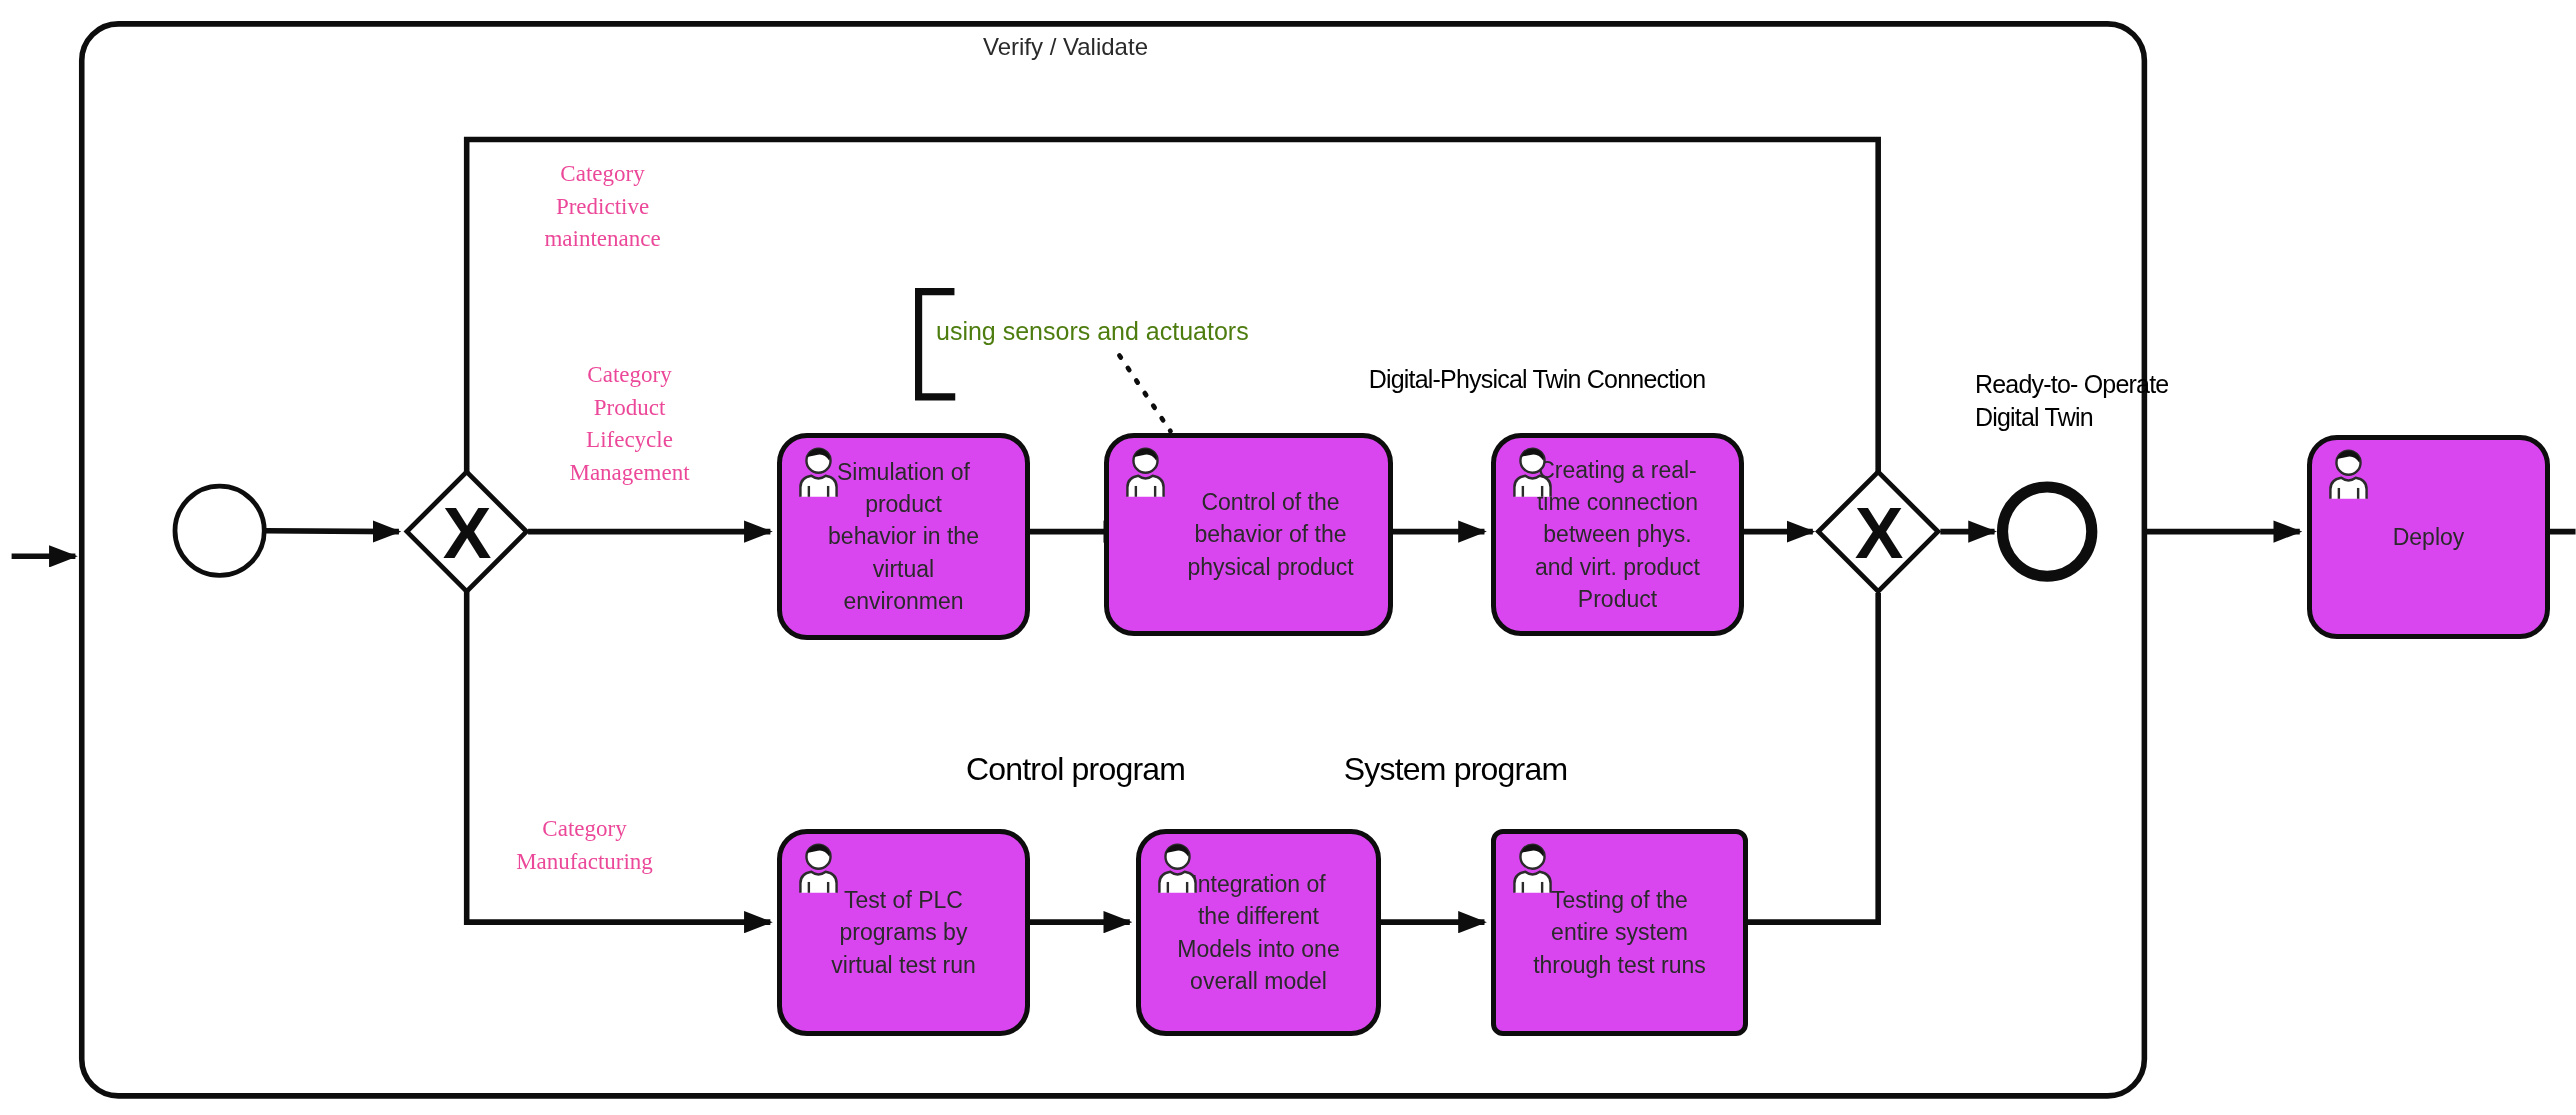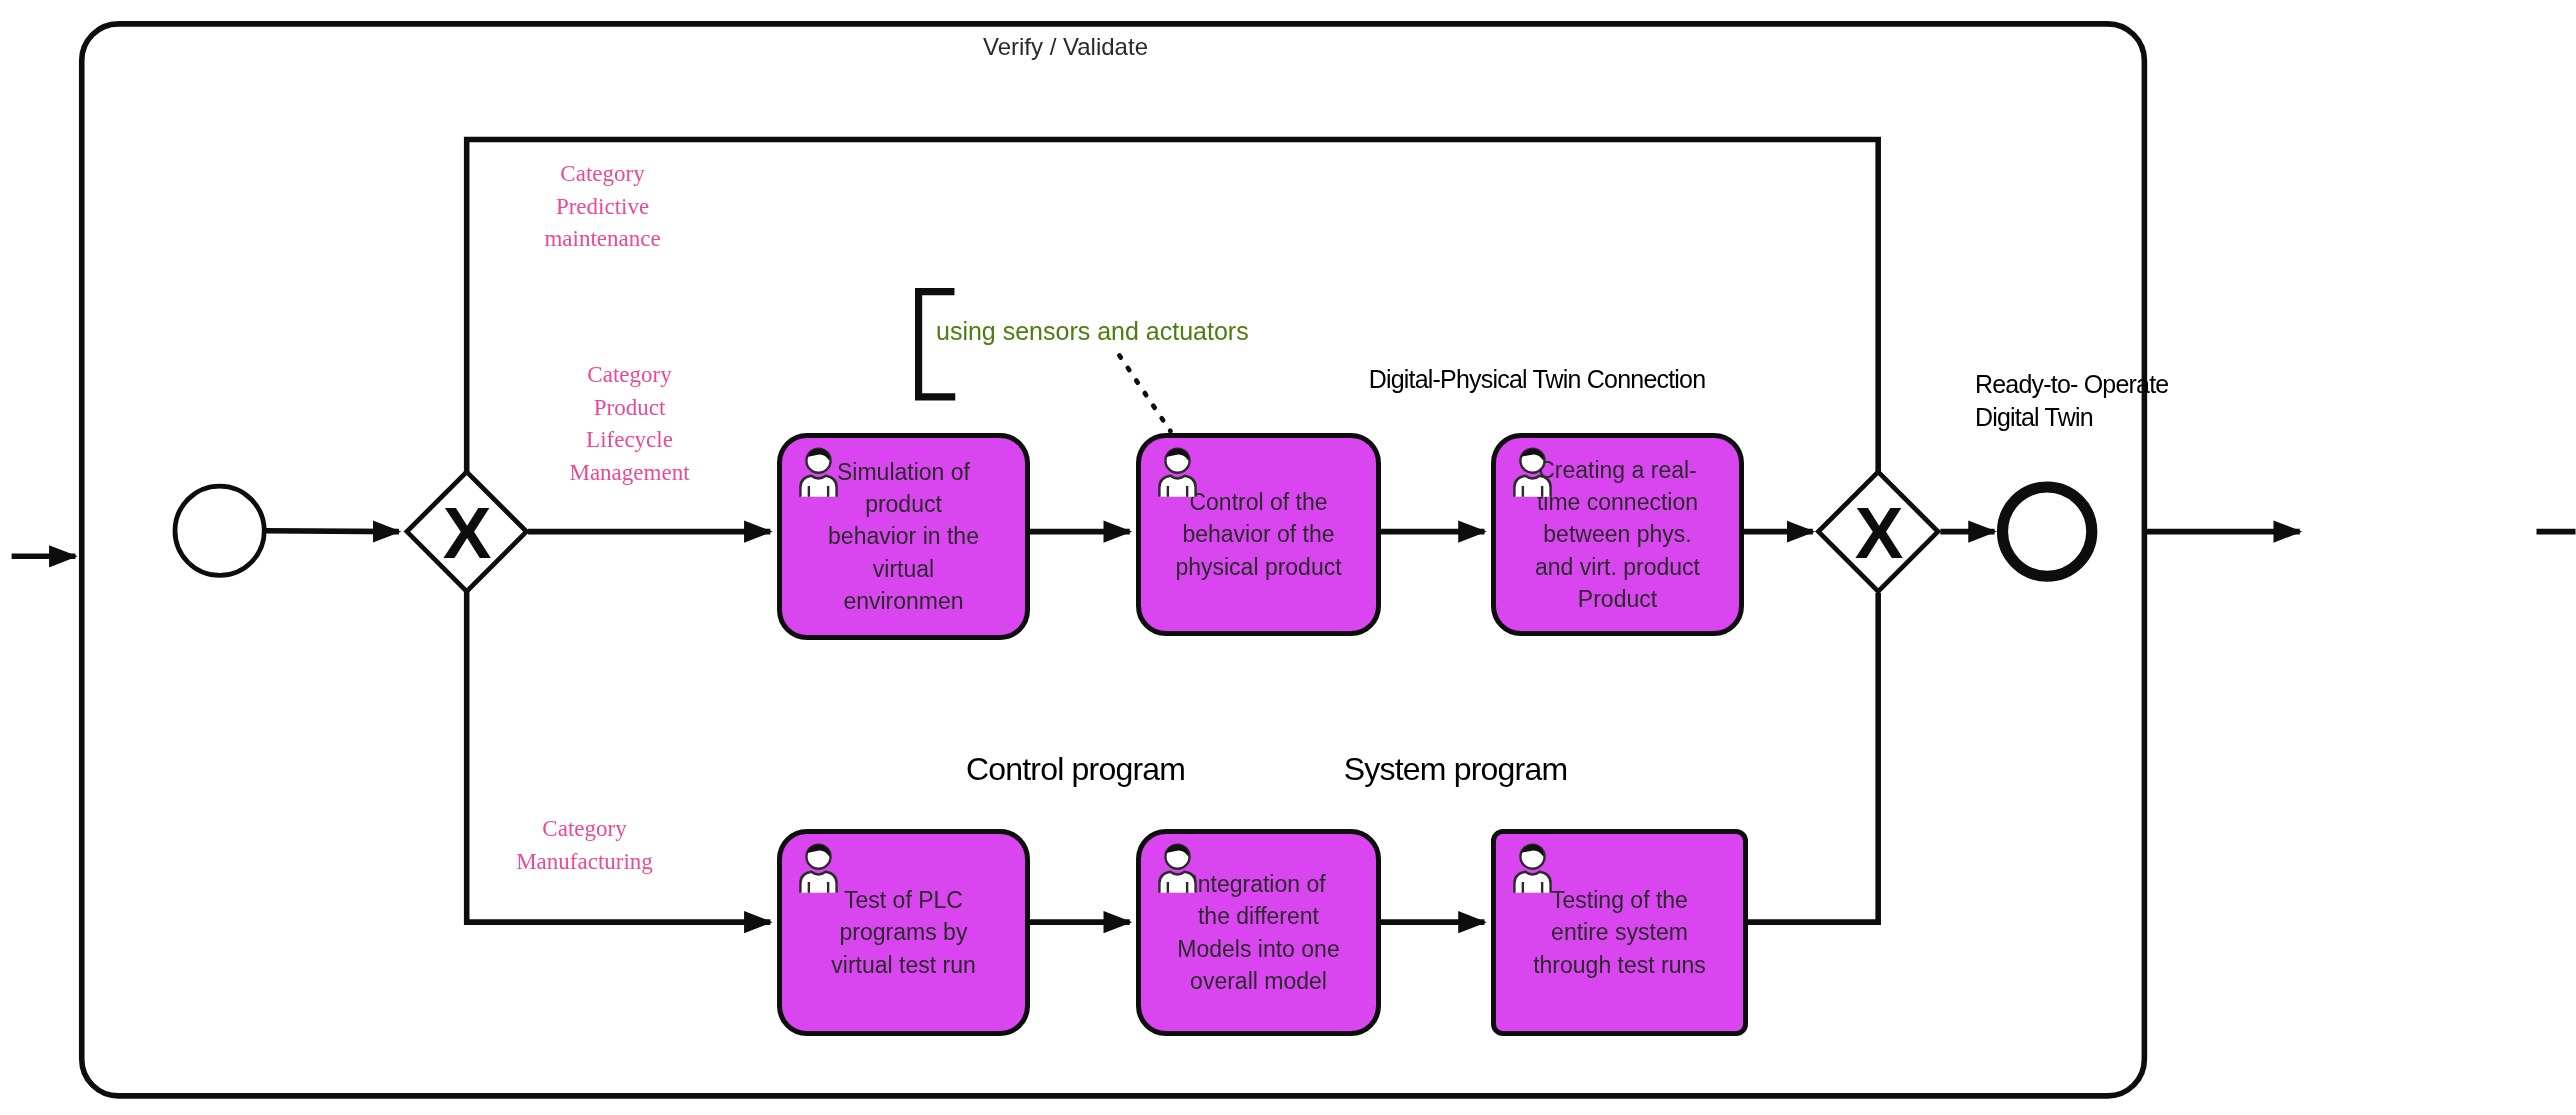--- a/index.html
+++ b/index.html
@@ -73,21 +73,21 @@
       <line x1="14" y1="34" x2="14" y2="43" stroke="#2b2b2b" stroke-width="2"></line>
       <line x1="30" y1="34" x2="30" y2="43" stroke="#2b2b2b" stroke-width="2"></line>
     </svg>
     <span>Simulation of
 product
 behavior in the
 virtual
 environmen</span>
   </div>
 
-  <div class="task" style="left:1136px;top:433px;width:235px;height:193px;">
+  <div class="task" style="left:1104px;top:433px;width:235px;height:193px;padding-left:44px;">
     <svg class="person" viewBox="0 0 44 44">
       <circle cx="22" cy="13" r="10" fill="#fff" stroke="#2b2b2b" stroke-width="2"></circle>
       <path d="M12.5,10 A10,10 0 0 1 29.5,6.5 Q32,9.5 31,13 Q27,7 21.5,8 Q16,9 12.5,10 Z" fill="#111"></path>
       <path d="M7,43 v-8 q0,-8 9,-9.5 q6,4.5 12,0 q9,1.5 9,9.5 v8" fill="#fff" stroke="#2b2b2b" stroke-width="2"></path>
       <line x1="14" y1="34" x2="14" y2="43" stroke="#2b2b2b" stroke-width="2"></line>
       <line x1="30" y1="34" x2="30" y2="43" stroke="#2b2b2b" stroke-width="2"></line>
     </svg>
     <span>Control of the
 behavior of the
 physical product</span>
@@ -141,20 +141,30 @@
       <path d="M12.5,10 A10,10 0 0 1 29.5,6.5 Q32,9.5 31,13 Q27,7 21.5,8 Q16,9 12.5,10 Z" fill="#111"></path>
       <path d="M7,43 v-8 q0,-8 9,-9.5 q6,4.5 12,0 q9,1.5 9,9.5 v8" fill="#fff" stroke="#2b2b2b" stroke-width="2"></path>
       <line x1="14" y1="34" x2="14" y2="43" stroke="#2b2b2b" stroke-width="2"></line>
       <line x1="30" y1="34" x2="30" y2="43" stroke="#2b2b2b" stroke-width="2"></line>
     </svg>
     <span>Testing of the
 entire system
 through test runs</span>
   </div>
 
+  <div class="task" style="left:2307px;top:435px;width:233px;height:194px;">
+    <svg class="person" viewBox="0 0 44 44">
+      <circle cx="22" cy="13" r="10" fill="#fff" stroke="#2b2b2b" stroke-width="2"></circle>
+      <path d="M12.5,10 A10,10 0 0 1 29.5,6.5 Q32,9.5 31,13 Q27,7 21.5,8 Q16,9 12.5,10 Z" fill="#111"></path>
+      <path d="M7,43 v-8 q0,-8 9,-9.5 q6,4.5 12,0 q9,1.5 9,9.5 v8" fill="#fff" stroke="#2b2b2b" stroke-width="2"></path>
+      <line x1="14" y1="34" x2="14" y2="43" stroke="#2b2b2b" stroke-width="2"></line>
+      <line x1="30" y1="34" x2="30" y2="43" stroke="#2b2b2b" stroke-width="2"></line>
+    </svg>
+    <span>Deploy</span>
+  </div>
 
   <div class="lbl title center" style="left:914px;top:33px;width:303px;">Verify / Validate</div>
 
   <div class="lbl cat center" style="left:483px;top:158px;width:239px;">Category
 Predictive
 maintenance</div>
 
   <div class="lbl cat center" style="left:510px;top:359px;width:239px;">Category
 Product
 Lifecycle

